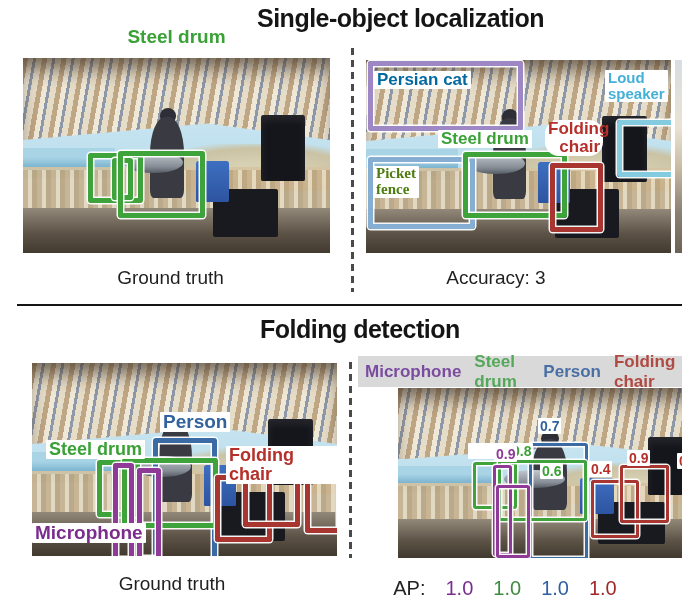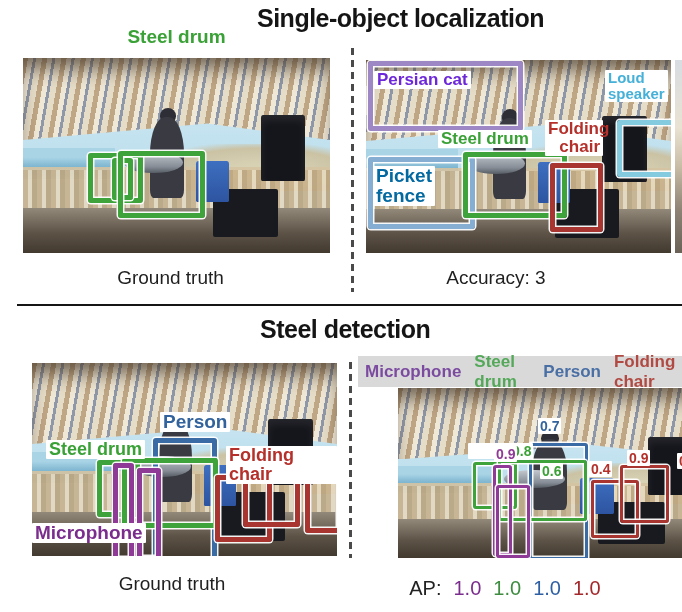--- a/index.html
+++ b/index.html
@@ -27,21 +27,21 @@
   .ph.drum{left:33%;top:48%;width:19%;height:11%;background:linear-gradient(#c4c9cf,#868d96 70%,#565c64);border-radius:50%;}
   .ph.chair{left:56.5%;top:53%;width:10.5%;height:21%;background:linear-gradient(#3e6fc0,#2d54a0);border-radius:8% 8% 4% 4%;}
   .bbox{position:absolute;border-style:solid;border-radius:3px;
     box-shadow:0 0 0 1.5px rgba(255,255,255,.95), inset 0 0 0 1.5px rgba(255,255,255,.95);}
   .lbl{position:absolute;background:#fff;padding:0 3px;font-weight:600;line-height:1.05;white-space:pre-line;border-radius:1px;}
   .score{position:absolute;background:#fff;padding:0 2px;font-weight:700;font-size:14px;line-height:1.15;border-radius:1px;}
   .vdash{position:absolute;width:3px;background:repeating-linear-gradient(180deg,#4a4a4a 0 7px,rgba(0,0,0,0) 7px 12px);}
   .hrule{position:absolute;height:0;border-top:2.5px solid #151515;}
   .legendbar{position:absolute;background:#d9d9d9;display:flex;align-items:center;gap:13px;padding-left:7px;
     font-size:17px;font-weight:600;}
-  .aprow{position:absolute;display:flex;align-items:baseline;gap:12px;justify-content:center;font-size:20px;color:#222;}
+  .aprow{position:absolute;display:flex;align-items:baseline;gap:20px;justify-content:center;font-size:20px;color:#222;}
   .aprow .v{font-weight:400;}
   .sliver{position:absolute;background:linear-gradient(180deg,#d8dde2 0%,#e9e2d2 35%,#c9bda6 55%,#8d8274 78%,#6b6257 100%);}
 </style>
 </head>
 <body>
 
 <div class="page">
 
   <div class="title" style="left:257px;top:4px;">Single-object localization</div>
 
@@ -77,35 +77,35 @@
     <div class="ph spk2"></div>
     <div class="ph head"></div>
     <div class="ph person"></div>
     <div class="ph chair"></div>
     <div class="ph drum"></div>
   <div class="bbox" style="left: 2px; top: 1px; width: 145px; height: 60px; border-color: rgb(157, 135, 196); border-width: 5px;"></div>
       <div class="bbox" style="left: 251px; top: 60px; width: 54px; height: 47px; border-color: rgb(133, 203, 224); border-width: 5px;"></div>
       <div class="bbox" style="left: 2px; top: 97px; width: 97px; height: 62px; border-color: rgb(133, 174, 210); border-width: 5px;"></div>
       <div class="bbox" style="left: 97px; top: 92px; width: 94px; height: 56px; border-color: rgb(63, 163, 60); border-width: 5px;"></div>
       <div class="bbox" style="left: 184px; top: 103px; width: 43px; height: 59px; border-color: rgb(169, 53, 48); border-width: 5px;"></div>
-      <div class="lbl" style="left: 8px; top: 11px; color: #6d28d9; font-size: 17px;">Persian cat</div>
+      <div class="lbl" style="left: 8px; top: 11px; color: #0369a1; font-size: 17px;">Persian cat</div>
       <div class="lbl" style="left: 239px; top: 10px; color: rgb(69, 176, 216); font-size: 15px;">Loud
 speaker</div>
       <div class="lbl" style="left: 72px; top: 70px; color: rgb(58, 161, 54); font-size: 17px;">Steel drum</div>
-      <div class="lbl" style="left: 179px; top: 60px; width: 52px; color: rgb(181, 48, 42); font-size: 17px; text-align: right;">Folding
+      <div class="lbl" style="left: 179px; top: 60px; width: 52px; color: rgb(181, 48, 42); font-size: 17px; text-align: right; border-radius: 14px;">Folding
 chair</div>
-      <div class="lbl" style="left: 7px; top: 106px; color: #0369a1; font-size: 19px;">Picket
+      <div class="lbl" style="left: 7px; top: 106px; color: #4d7c0f; font-size: 15px; font-family: Liberation Serif, serif;">Picket
 fence</div>
     </div>
   <div class="sliver" style="left:675px;top:60px;width:7px;height:193px;"></div>
   <div class="caption" style="left:366px;top:267px;width:260px;">Accuracy: 3</div>
 
   <div class="hrule" style="left:17px;top:304px;width:665px;"></div>
 
-  <div class="title" style="left:260px;top:315px;">Steel detection</div>
+  <div class="title" style="left:260px;top:315px;">Folding detection</div>
 
   <div class="photo" style="left:32px;top:363px;width:305px;height:193px;">
     <div class="ph sea"></div>
     <div class="ph dune"></div>
     <div class="ph rail"></div>
     <div class="ph deck"></div>
     <div class="ph awn"></div>
     <div class="ph spk1"></div>
     <div class="ph spk2"></div>
     <div class="ph head"></div>

